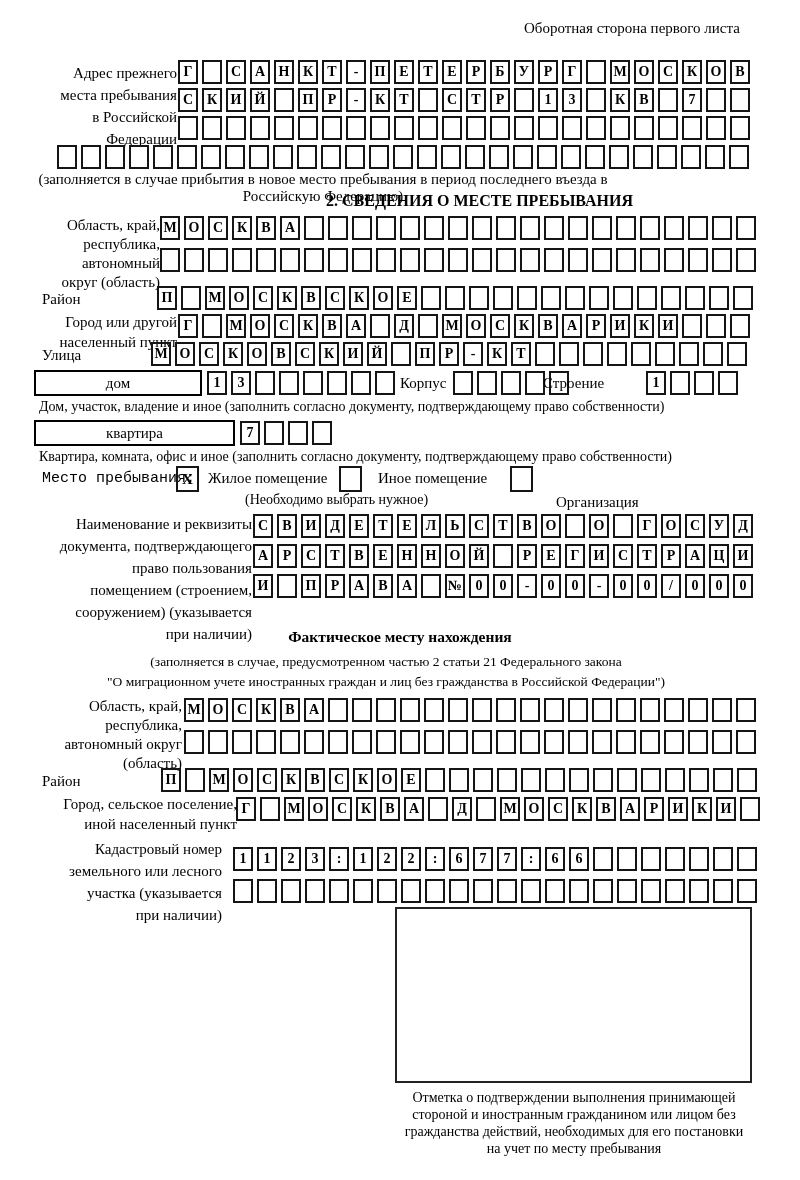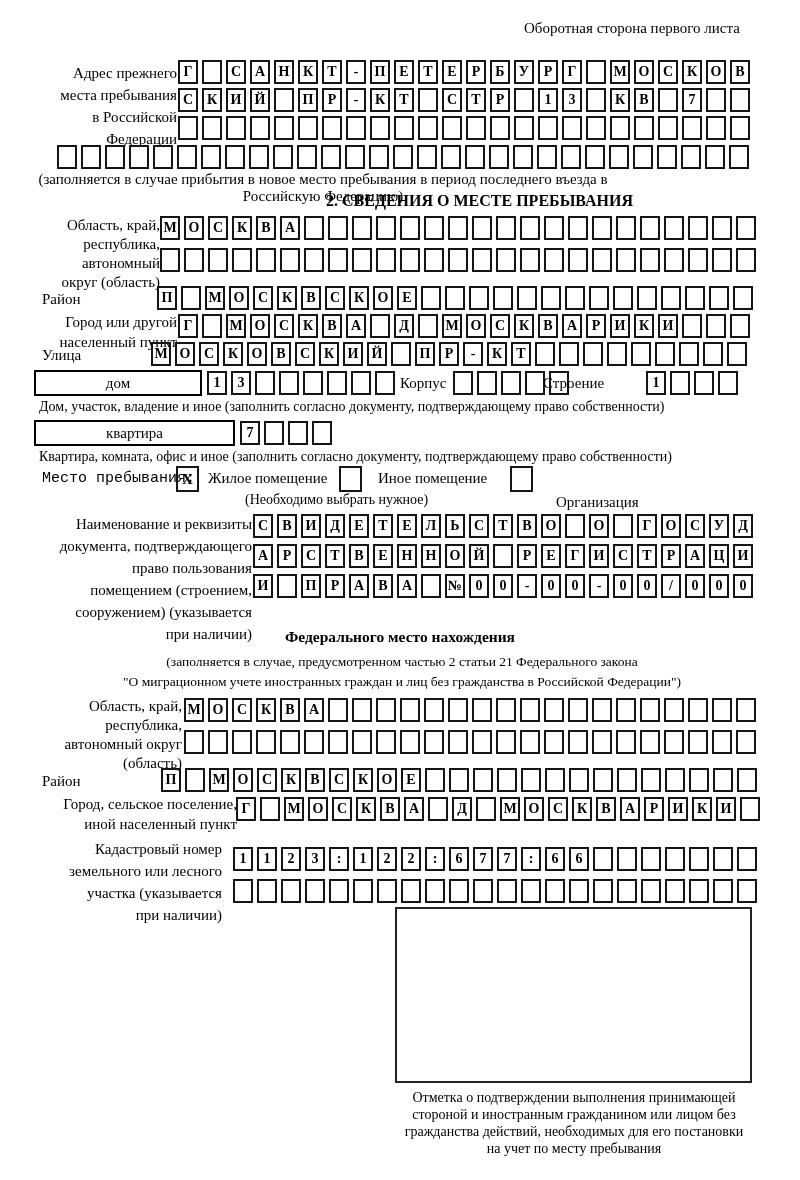--- a/index.html
+++ b/index.html
@@ -24,21 +24,21 @@
   }
   .checkbox {
     position:absolute; width:23px; height:26px; border:2px solid #151515;
     display:flex; align-items:center; justify-content:center;
     font-size:15px; font-weight:bold;
   }
   .caption { position:absolute; font-size:15px; text-align:center; width:646px; left:0; }
   .captionL { position:absolute; font-size:14px; }
   .title { position:absolute; font-weight:bold; text-align:right; width:633px; left:0; font-size:16px; }
   .title2 { position:absolute; font-weight:bold; text-align:center; width:800px; left:0; font-size:15.5px; }
-  .fact-cap { position:absolute; font-size:13.5px; text-align:center; width:772px; left:0; white-space:pre-line; line-height:20px;margin-left:16px; }
+  .fact-cap { position:absolute; font-size:13.5px; text-align:center; width:772px; left:0; white-space:pre-line; line-height:20px; }
   .stampbox { position:absolute; border:2px solid #222; background:#fff; }
   .stampcap { position:absolute; font-size:14px; text-align:center; white-space:pre-line; line-height:17px; font-weight:bold; }
   .hnote { position:absolute; font-size:15px; }
 </style>
 </head>
 <body>
 
 <div class="hnote" style="top:20px; left:524px;text-align:right;">Оборотная сторона первого листа</div>
 
 <div class="lbl lh22" style="top:62px; left:42px; width:135px;">Адрес прежнего
@@ -419,21 +419,21 @@
     <span class="cbox">0</span>
     <span class="cbox">-</span>
     <span class="cbox">0</span>
     <span class="cbox">0</span>
     <span class="cbox">/</span>
     <span class="cbox">0</span>
     <span class="cbox">0</span>
     <span class="cbox">0</span>
   </div>
 
-<div class="title2" style="top:628px;">Федерального место нахождения</div>
+<div class="title2" style="top:628px;">Фактическое месту нахождения</div>
 <div class="fact-cap" style="top:652px;">(заполняется в случае, предусмотренном частью 2 статьи 21 Федерального закона
 "О миграционном учете иностранных граждан и лиц без гражданства в Российской Федерации")</div>
 
 <div class="lbl" style="top:697px; left:42px; width:140px;">Область, край,
 республика,
 автономный округ
 (область)</div>
 <div class="boxrow" style="top:698px; left:184px;">
     <span class="cbox">М</span>
     <span class="cbox">О</span>

